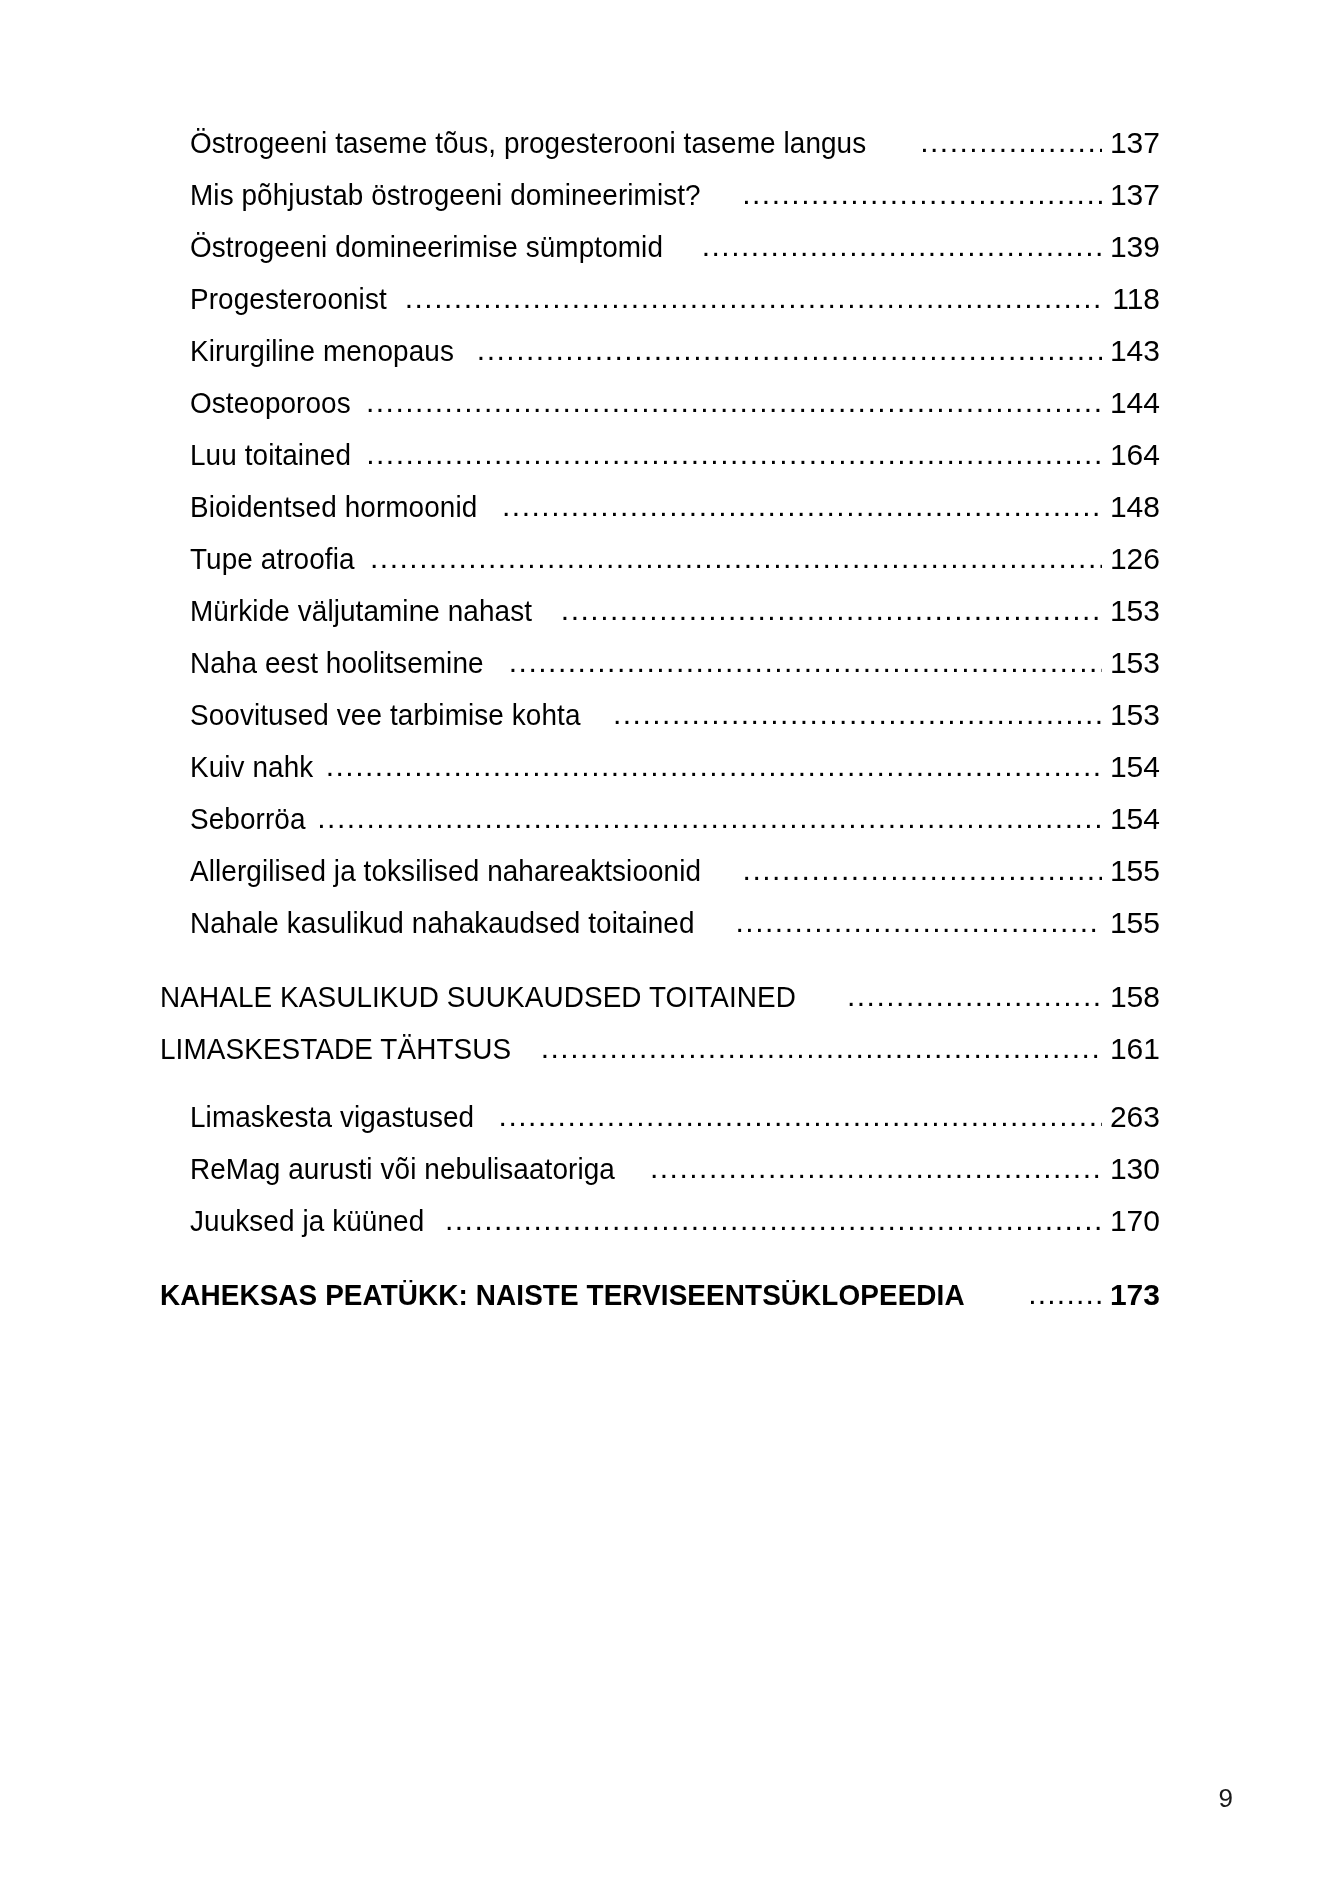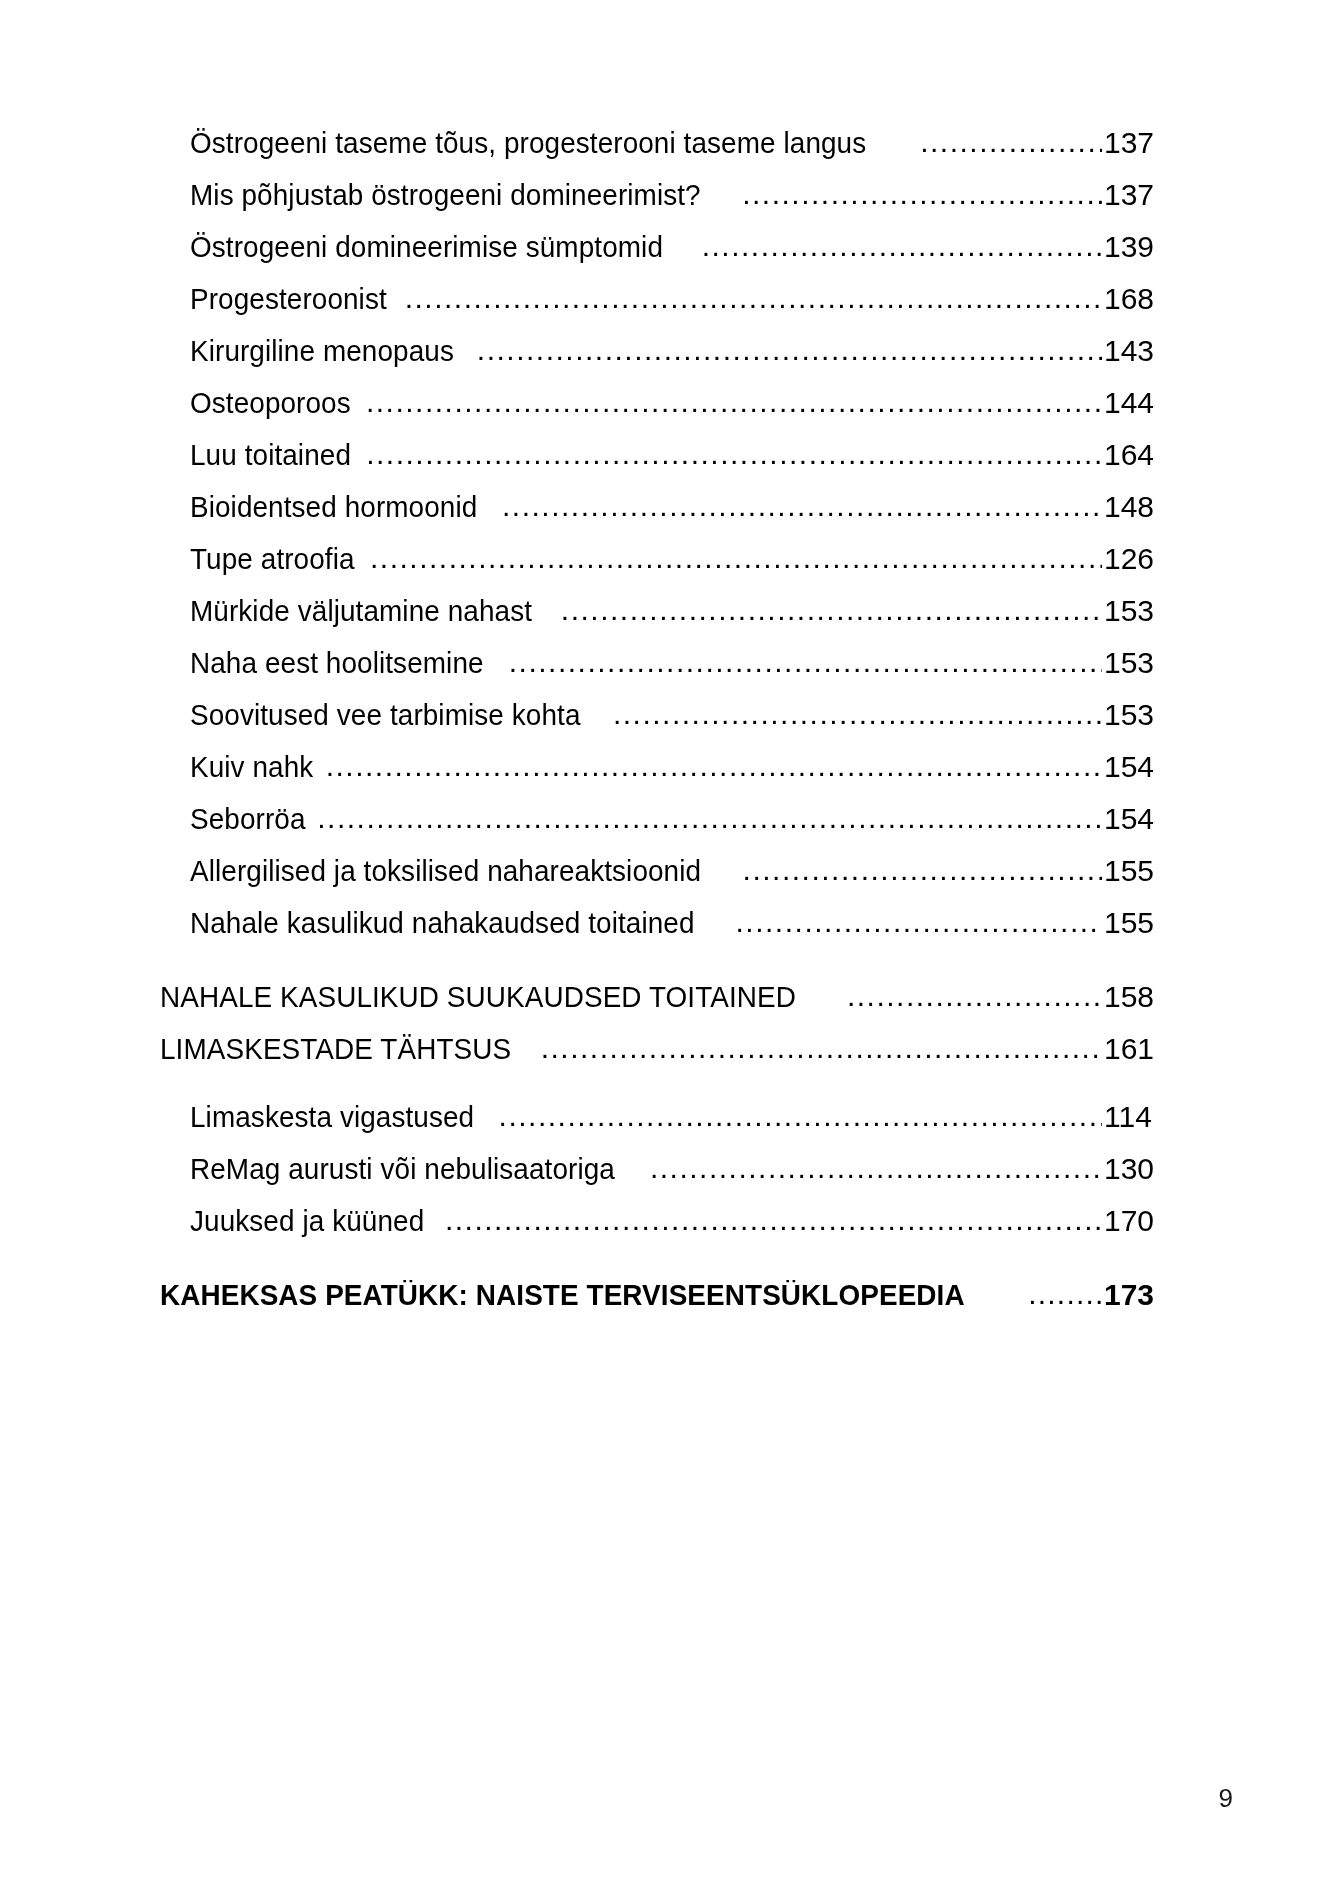--- a/index.html
+++ b/index.html
@@ -65,21 +65,21 @@
   .toc-leader::before {
     content: "............................................................................................................................................................";
     display: block;
     white-space: nowrap;
   }
 
   .toc-page {
     flex: 0 0 auto;
     font-size: 30px;
     font-weight: 400;
-    text-align: left;
+    text-align: right;
     min-width: 56px;
   }
 
   
   .level-sub .toc-label { margin-left: 30px; }
 
   
   .level-chapter .toc-label,
   .level-chapter .toc-page {
     font-weight: bold;
@@ -121,21 +121,21 @@
         <span class="toc-page">137</span>
       </div>
       <div class="toc-row level-sub">
         <span class="toc-label">Östrogeeni domineerimise sümptomid</span>
         <span class="toc-leader"></span>
         <span class="toc-page">139</span>
       </div>
       <div class="toc-row level-sub">
         <span class="toc-label">Progesteroonist</span>
         <span class="toc-leader"></span>
-        <span class="toc-page">168</span>
+        <span class="toc-page">118</span>
       </div>
       <div class="toc-row level-sub">
         <span class="toc-label">Kirurgiline menopaus</span>
         <span class="toc-leader"></span>
         <span class="toc-page">143</span>
       </div>
       <div class="toc-row level-sub">
         <span class="toc-label">Osteoporoos</span>
         <span class="toc-leader"></span>
         <span class="toc-page">144</span>
@@ -196,21 +196,21 @@
         <span class="toc-page">158</span>
       </div>
       <div class="toc-row level-section gap-after">
         <span class="toc-label">LIMASKESTADE TÄHTSUS</span>
         <span class="toc-leader"></span>
         <span class="toc-page">161</span>
       </div>
       <div class="toc-row level-sub">
         <span class="toc-label">Limaskesta vigastused</span>
         <span class="toc-leader"></span>
-        <span class="toc-page">114</span>
+        <span class="toc-page">263</span>
       </div>
       <div class="toc-row level-sub">
         <span class="toc-label">ReMag aurusti või nebulisaatoriga</span>
         <span class="toc-leader"></span>
         <span class="toc-page">130</span>
       </div>
       <div class="toc-row level-sub">
         <span class="toc-label">Juuksed ja küüned</span>
         <span class="toc-leader"></span>
         <span class="toc-page">170</span>

